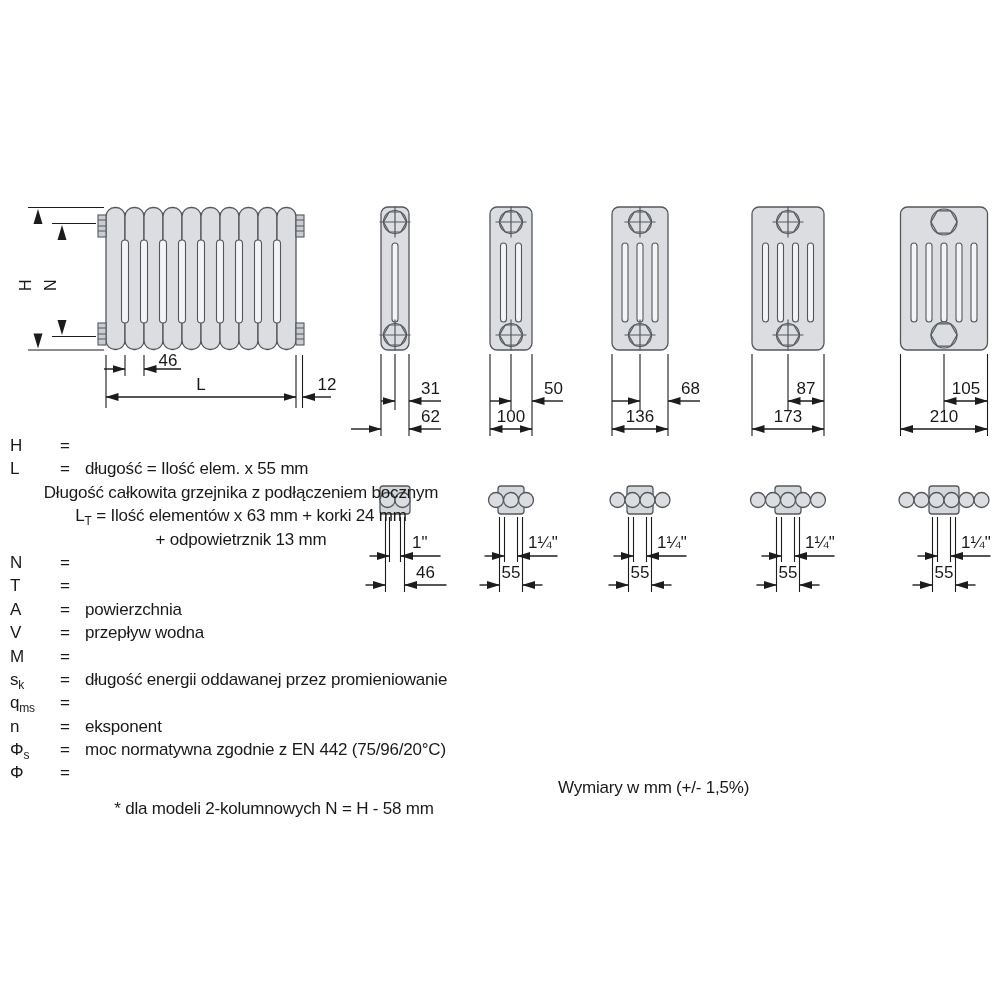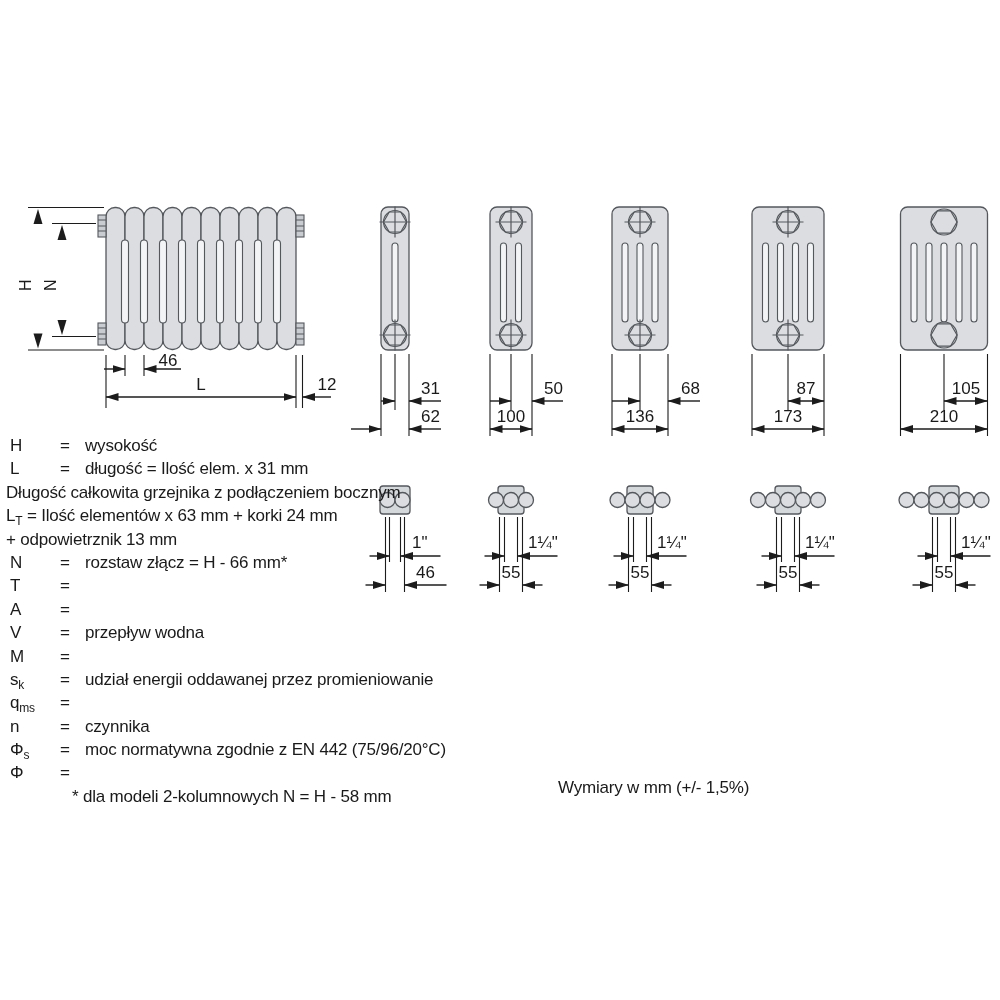--- a/index.html
+++ b/index.html
@@ -23,22 +23,22 @@
   .dim{fill:none;stroke:var(--line-color);stroke-width:1.4;}
   .ext{fill:none;stroke:var(--line-color);stroke-width:1.1;}
   .arr{fill:var(--line-color);stroke:none;}
   .lbl{font:17px "Liberation Sans", sans-serif;fill:var(--text-color);}
   .lbl-rot{font:16px "Liberation Sans", sans-serif;fill:var(--text-color);}
   .legend{position:absolute;left:6px;top:434px;width:470px;font-size:17px;letter-spacing:-0.2px;}
   .lrow{display:flex;height:23.4px;line-height:23.4px;white-space:nowrap;}
   .lrow .sym{flex:0 0 50px;padding-left:4px;}
   .lrow .eq{flex:0 0 25px;}
   .lrow .desc{flex:1;}
-  .lrow.free{display:block;padding-left:0;}
-  .lrow.indent{padding-left:66px;}
+  .lrow.free{display:block;padding-left:0;text-align:center;}
+  .lrow.indent{padding-left:66px;margin-top:12px;}
   sub{font-size:12px;}
   .note{position:absolute;left:558px;top:778px;font-size:17px;letter-spacing:-0.2px;text-align:right;}
 </style>
 </head>
 <body>
 
 <div class="stage">
 
 <svg width="1000" height="1000" viewBox="0 0 1000 1000">
   <defs>
@@ -307,71 +307,70 @@
       <line class="dim" x1="975.5" y1="585" x2="955.5" y2="585" marker-end="url(#arrow)"></line>
       <text class="lbl" x="944" y="578" text-anchor="middle">55</text>
     </g>
   </g>
 </svg>
 
 <div class="legend">
   <div class="lrow">
     <span class="sym"><span>H</span></span>
         <span class="eq">=</span>
-        <span class="desc">wysokość</span>
   </div>
   <div class="lrow">
     <span class="sym"><span>L</span></span>
         <span class="eq">=</span>
-        <span class="desc">długość = Ilość elem. x 31 mm</span>
+        <span class="desc">długość = Ilość elem. x 55 mm</span>
   </div>
   <div class="lrow free">
     <span>Długość całkowita grzejnika z podłączeniem bocznym</span>
   </div>
   <div class="lrow free">
     <span><span>L</span><sub>T</sub> <span>= Ilość elementów x 63 mm + korki 24 mm</span></span>
   </div>
   <div class="lrow free">
     <span>+ odpowietrznik 13 mm</span>
   </div>
   <div class="lrow">
     <span class="sym"><span>N</span></span>
         <span class="eq">=</span>
-        <span class="desc">rozstaw złącz = H - 66 mm*</span>
   </div>
   <div class="lrow">
     <span class="sym"><span>T</span></span>
         <span class="eq">=</span>
   </div>
   <div class="lrow">
     <span class="sym"><span>A</span></span>
         <span class="eq">=</span>
+        <span class="desc">powierzchnia</span>
   </div>
   <div class="lrow">
     <span class="sym"><span>V</span></span>
         <span class="eq">=</span>
         <span class="desc">przepływ wodna</span>
   </div>
   <div class="lrow">
     <span class="sym"><span>M</span></span>
         <span class="eq">=</span>
   </div>
   <div class="lrow">
     <span class="sym"><span>s</span><sub>k</sub></span>
         <span class="eq">=</span>
-        <span class="desc">udział energii oddawanej przez promieniowanie</span>
+        <span class="desc">długość energii oddawanej przez promieniowanie</span>
   </div>
   <div class="lrow">
     <span class="sym"><span>q</span><sub>ms</sub></span>
         <span class="eq">=</span>
   </div>
   <div class="lrow">
     <span class="sym"><span>n</span></span>
         <span class="eq">=</span>
-        <span class="desc">czynnika</span>
+        <span class="desc">eksponent</span>
   </div>
   <div class="lrow">
     <span class="sym"><span>Φ</span><sub>s</sub></span>
         <span class="eq">=</span>
         <span class="desc">moc normatywna zgodnie z EN 442 (75/96/20°C)</span>
   </div>
   <div class="lrow">
     <span class="sym"><span>Φ</span></span>
         <span class="eq">=</span>
   </div>

